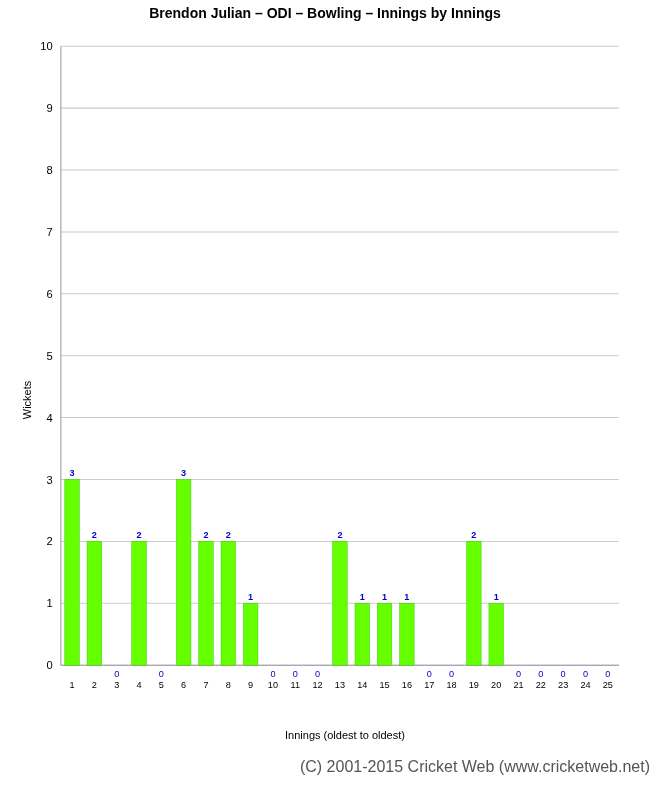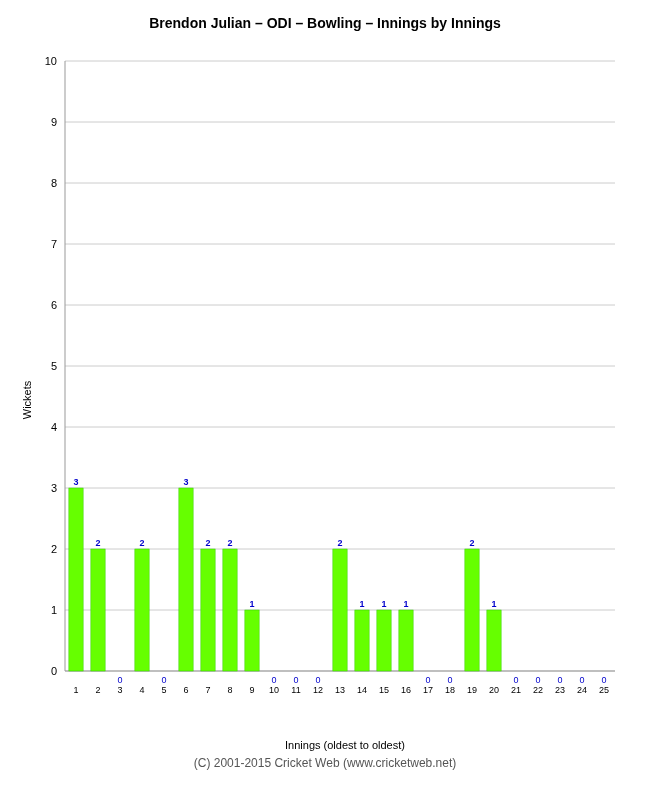--- a/index.html
+++ b/index.html
@@ -8,44 +8,43 @@
       height: 800px;
       background: #ffffff;
       font-family: Arial, sans-serif;
       overflow: hidden;
     }
     .chart-container {
       width: 650px;
       height: 800px;
       background: #ffffff;
       position: relative;
-      padding: 10px;
     }
     .chart-title {
       text-align: center;
       font-size: 14px;
       font-weight: bold;
       color: #000;
       margin-bottom: 10px;
       padding-top: 5px;
     }
     .x-axis-title {
       position: absolute;
       bottom: 5px;
       left: 0;
       right: 0;
       text-align: center;
       font-size: 11px;
       color: #000;
     }
     .copyright {
-      text-align: center;
-      font-size: 12px;
+      text-align: right;
+      font-size: 16px;
       color: #555;
-      margin-top: 5px;
+      margin-top: 17px;
     }
   </style>
 </head>
 <body>
 
 <div class="chart-container">
   <div class="chart-title">Brendon Julian – ODI – Bowling – Innings by Innings</div>
 
   <div style="position:relative; margin-left:55px; margin-right:15px; height:710px;">
     

